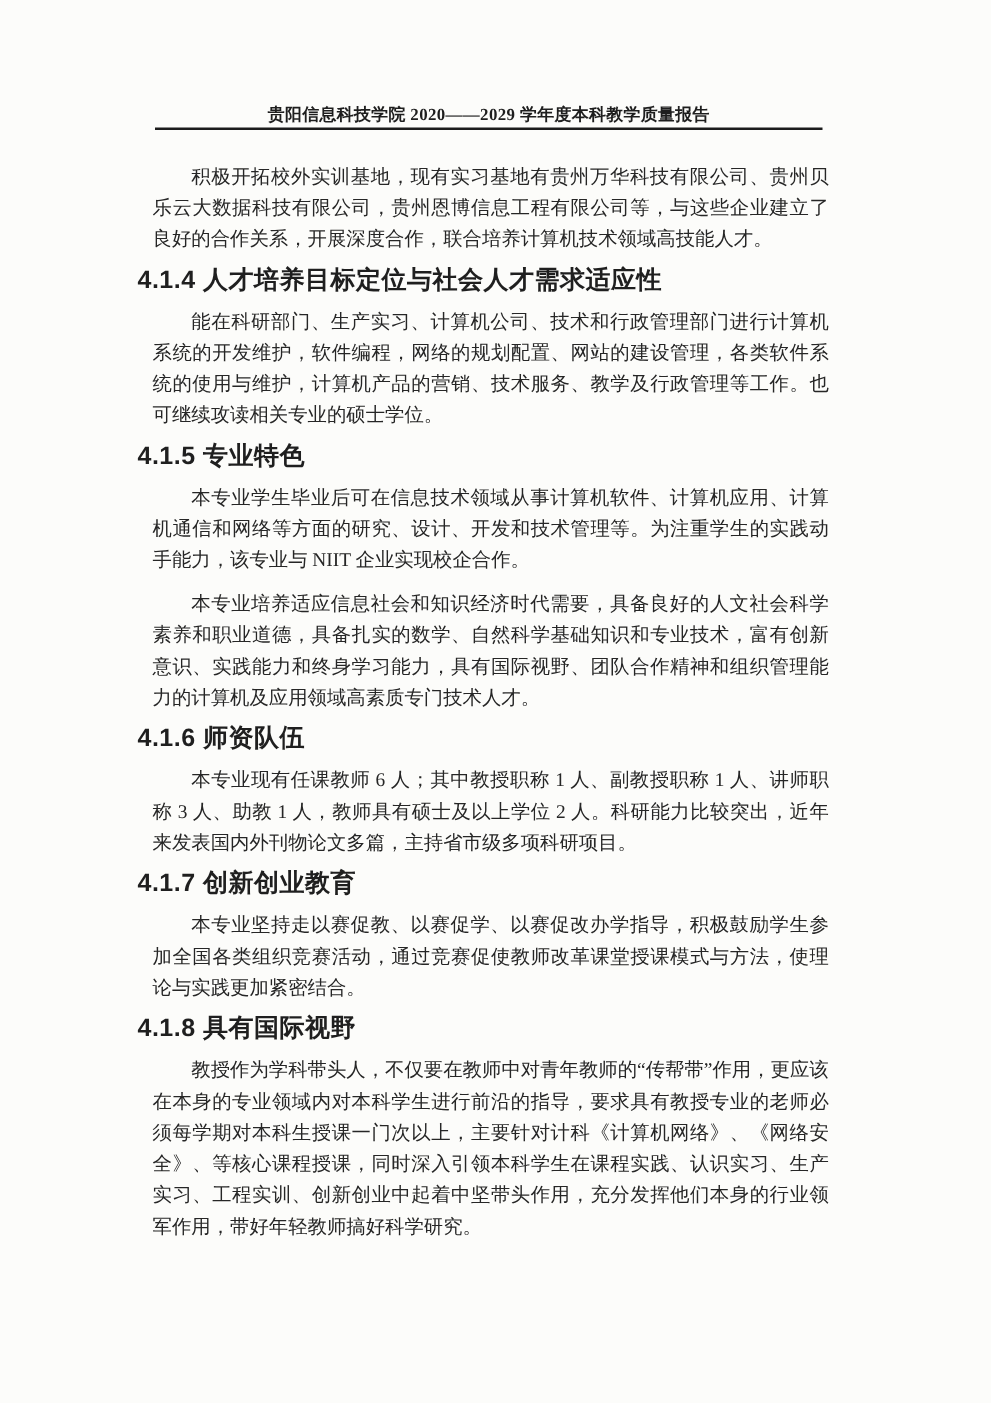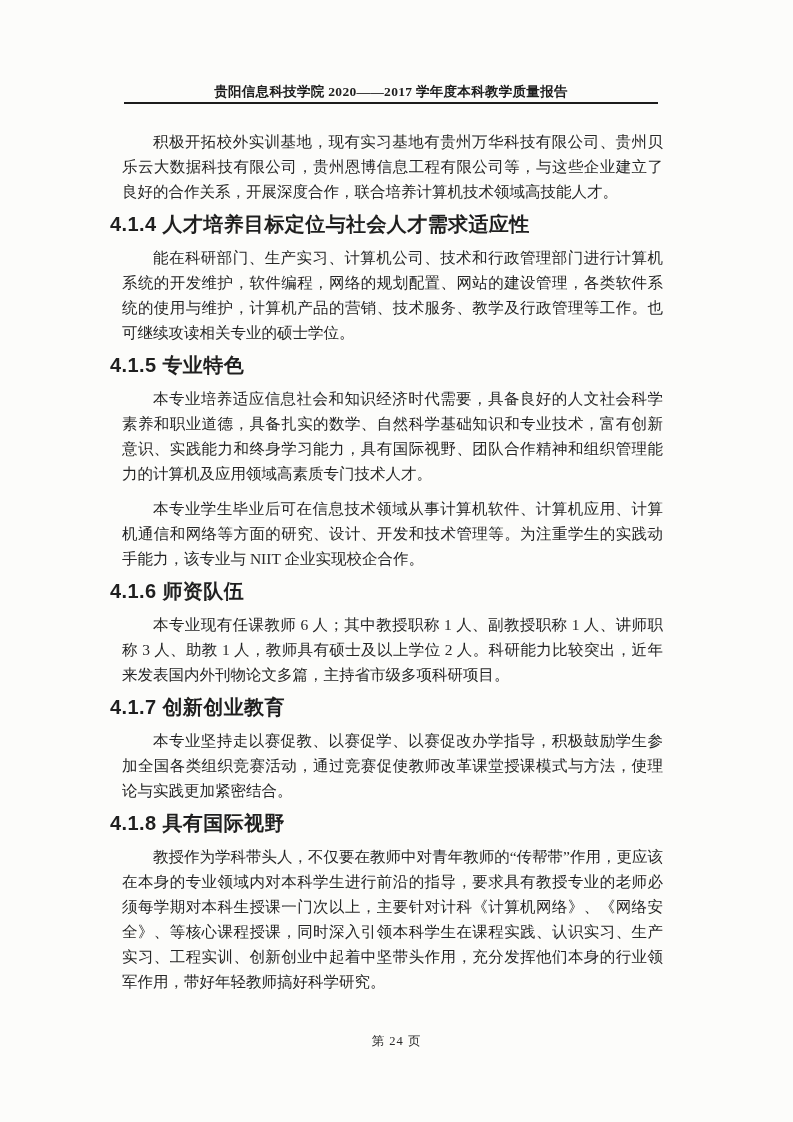--- a/index.html
+++ b/index.html
@@ -78,44 +78,41 @@
     color: #2a2a2a;
     letter-spacing: 1px;
   }
 </style>
 </head>
 <body>
 
 <div class="page">
 
   <div class="page-header">
-    <div class="header-title">贵阳信息科技学院 2020——2017 学年度本科教学质量报告</div>
+    <div class="header-title">贵阳信息科技学院 2020——2029 学年度本科教学质量报告</div>
     <div class="header-rule"></div>
   </div>
 
   <div class="content">
 
     <p class="body-para">积极开拓校外实训基地，现有实习基地有贵州万华科技有限公司、贵州贝乐云大数据科技有限公司，贵州恩博信息工程有限公司等，与这些企业建立了良好的合作关系，开展深度合作，联合培养计算机技术领域高技能人才。</p>
 
     <h2 class="section-heading">4.1.4 人才培养目标定位与社会人才需求适应性</h2>
     <p class="body-para">能在科研部门、生产实习、计算机公司、技术和行政管理部门进行计算机系统的开发维护，软件编程，网络的规划配置、网站的建设管理，各类软件系统的使用与维护，计算机产品的营销、技术服务、教学及行政管理等工作。也可继续攻读相关专业的硕士学位。</p>
 
     <h2 class="section-heading">4.1.5 专业特色</h2>
+    <p class="body-para">本专业学生毕业后可在信息技术领域从事计算机软件、计算机应用、计算机通信和网络等方面的研究、设计、开发和技术管理等。为注重学生的实践动手能力，该专业与 NIIT 企业实现校企合作。</p>
     <p class="body-para">本专业培养适应信息社会和知识经济时代需要，具备良好的人文社会科学素养和职业道德，具备扎实的数学、自然科学基础知识和专业技术，富有创新意识、实践能力和终身学习能力，具有国际视野、团队合作精神和组织管理能力的计算机及应用领域高素质专门技术人才。</p>
-    <p class="body-para">本专业学生毕业后可在信息技术领域从事计算机软件、计算机应用、计算机通信和网络等方面的研究、设计、开发和技术管理等。为注重学生的实践动手能力，该专业与 NIIT 企业实现校企合作。</p>
 
     <h2 class="section-heading">4.1.6 师资队伍</h2>
     <p class="body-para">本专业现有任课教师 6 人；其中教授职称 1 人、副教授职称 1 人、讲师职称 3 人、助教 1 人，教师具有硕士及以上学位 2 人。科研能力比较突出，近年来发表国内外刊物论文多篇，主持省市级多项科研项目。</p>
 
     <h2 class="section-heading">4.1.7 创新创业教育</h2>
     <p class="body-para">本专业坚持走以赛促教、以赛促学、以赛促改办学指导，积极鼓励学生参加全国各类组织竞赛活动，通过竞赛促使教师改革课堂授课模式与方法，使理论与实践更加紧密结合。</p>
 
     <h2 class="section-heading">4.1.8 具有国际视野</h2>
     <p class="body-para">教授作为学科带头人，不仅要在教师中对青年教师的“传帮带”作用，更应该在本身的专业领域内对本科学生进行前沿的指导，要求具有教授专业的老师必须每学期对本科生授课一门次以上，主要针对计科《计算机网络》、《网络安全》、等核心课程授课，同时深入引领本科学生在课程实践、认识实习、生产实习、工程实训、创新创业中起着中坚带头作用，充分发挥他们本身的行业领军作用，带好年轻教师搞好科学研究。</p>
 
 
   </div>
 
-  <div class="page-footer">
-    <span class="page-number">第 24 页</span>
-  </div>
 
 </div>
 
 </body></html>

